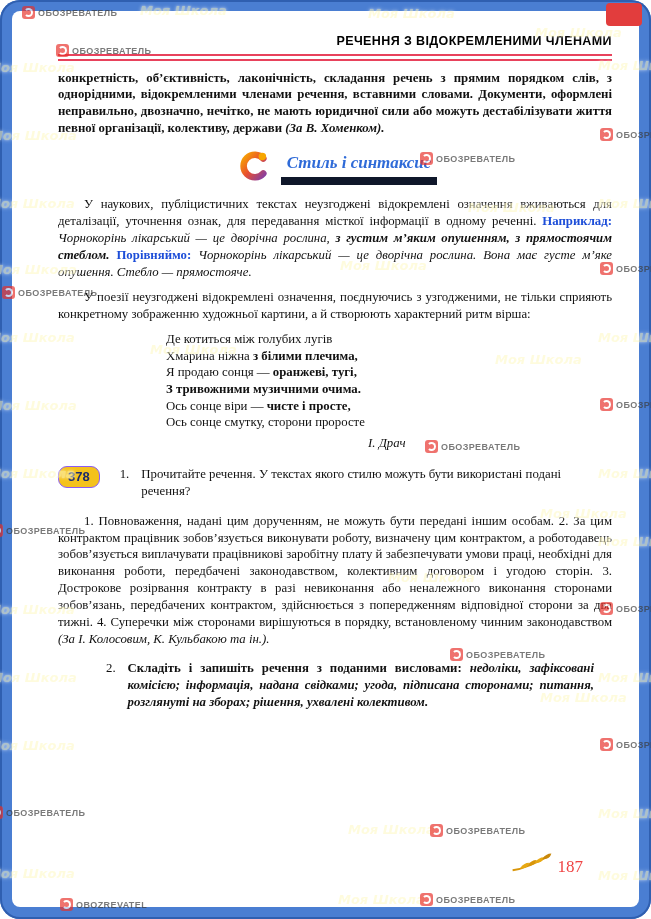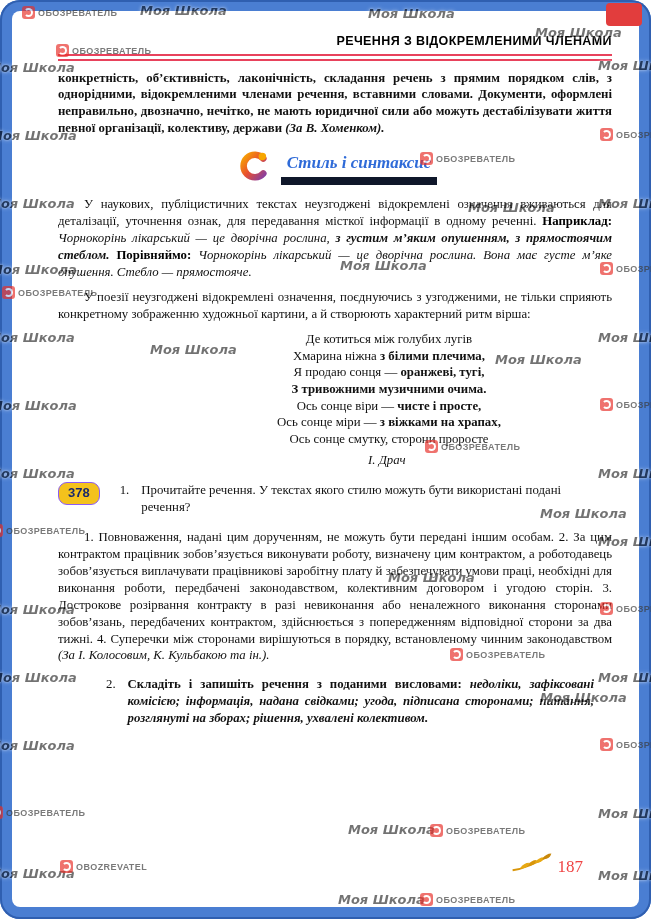--- a/index.html
+++ b/index.html
@@ -14,21 +14,21 @@
     position:absolute; top:11px; left:12px; right:12px; bottom:12px;
     background:#ffffff; border-radius:8px; overflow:hidden;
   }
   .corner-tab{
     position:absolute; top:3px; right:9px; width:36px; height:23px;
     background:#e23d3d; border-radius:4px; z-index:6;
   }
   .watermark-layer{position:absolute; inset:0; z-index:5; pointer-events:none;}
   .wm{position:absolute; white-space:nowrap;}
   .wm-school{
-    color:#000000; font-family:"DejaVu Sans", sans-serif;
+    color:#fef9c3; font-family:"DejaVu Sans", sans-serif;
     font-style:italic; font-weight:bold; font-size:13px;
     opacity:.55; text-shadow:0 0 2px #ffffff,0 0 4px #ffffff;
   }
   .wm-oboz{
     display:flex; align-items:center; gap:3px; opacity:.68;
     font-family:"Liberation Sans", sans-serif; font-size:9px;
     font-weight:bold; color:#3a3a3a; letter-spacing:.4px;
   }
   .wm-oboz .ic{
     width:13px; height:13px; background:#e8312a; border-radius:3px;
@@ -48,32 +48,32 @@
     font-weight:bold; font-size:12.5px; letter-spacing:.4px; color:#000000;
   }
   .head-rule{
     margin-top:4px; height:3px;
     border-top:2px solid #e8425c; border-bottom:2px solid #e8425c;
   }
   .para{margin:9px 0 0 0; text-align:justify; text-indent:26px;}
   .para.no-indent{text-indent:0;font-weight:bold;}
   .b{font-weight:bold;}
   .i{font-style:italic;}
-  .c-orange{color:#000000;}
+  .c-orange{color:#1d4ed8;}
   .section-head{
     margin:13px 0 6px 0; display:flex; align-items:center;
     justify-content:center; gap:10px;
   }
   .section-title{
     font-family:"Liberation Serif", serif; font-style:italic; font-weight:bold;
     font-size:17px; color:#2f6bd8;
     border-bottom:8px solid #0f172a; padding:0 6px 3px 6px;
   }
   .poem{margin:8px 0 4px 108px; line-height:1.3;}
-  .poem-line{white-space:nowrap;text-align:center;}
+  .poem-line{white-space:nowrap;}
   .poem-author{margin:4px 0 14px 310px; font-style:italic;}
   .exercise{margin-top:10px;}
   .ex-row{display:flex; align-items:flex-start;}
   .ex-badge{
     flex:0 0 auto; background:#f4c21c; border:1px solid #8b5cf6;
     border-radius:9px; padding:1px 9px 2px 9px;
     font-family:"Liberation Sans", sans-serif; font-weight:bold;
     font-size:13px; color:#1b2a6b; margin-right:20px;
   }
   .ex-tasknum{flex:0 0 auto; margin-right:12px;}
@@ -121,21 +121,20 @@
       <p class="para"><span>У наукових, публіцистичних текстах неузгоджені відокремлені означення вживаються для деталізації, уточнення ознак, для передавання місткої інформації в одному реченні. </span><span class="b c-orange">Наприклад: </span><span class="i">Чорнокорінь лікарський — це дворічна рослина, </span><span class="b i">з густим м’яким опушенням, з прямостоячим стеблом. </span><span class="b c-orange">Порівняймо: </span><span class="i">Чорнокорінь лікарський — це дворічна рослина. Вона має густе м’яке опушення. Стебло — прямостояче.</span></p>
 
       <p class="para">У поезії неузгоджені відокремлені означення, поєднуючись з узгодженими, не тільки сприяють конкретному зображенню художньої картини, а й створюють характерний ритм вірша:</p>
 
       <div class="poem">
           <div class="poem-line"><span>Де котиться між голубих лугів</span></div>
           <div class="poem-line"><span>Хмарина ніжна </span><span class="b">з білими плечима,</span></div>
           <div class="poem-line"><span>Я продаю сонця — </span><span class="b">оранжеві, тугі,</span></div>
           <div class="poem-line"><span class="b">З тривожними музичними очима.</span></div>
           <div class="poem-line"><span>Ось сонце віри — </span><span class="b">чисте і просте,</span></div>
-          <div class="poem-line"><span>Ось сонце міри — </span><span class="b">з віжками на храпах,</span></div>
           <div class="poem-line"><span>Ось сонце смутку, сторони проросте</span></div>
         </div>
       <div class="poem-author">І. Драч</div>
 
       <div class="exercise">
         <div class="ex-row">
           <span class="ex-badge">378</span>
           <span class="ex-tasknum">1.</span>
           <span class="ex-task1">Прочитайте речення. У текстах якого стилю можуть бути використані подані речення?</span>
         </div>
@@ -246,21 +245,21 @@
         <span>ОБОЗРЕВАТЕЛЬ</span>
       </div>
       <div class="wm wm-school" style="left: 598px; top: 806px;">Моя Школа</div>
       <div class="wm wm-school" style="left: 348px; top: 822px;">Моя Школа</div>
       <div class="wm wm-oboz" style="left: 430px; top: 824px;">
         <span class="ic"></span>
         <span>ОБОЗРЕВАТЕЛЬ</span>
       </div>
       <div class="wm wm-school" style="left: -12px; top: 866px;">Моя Школа</div>
       <div class="wm wm-school" style="left: 598px; top: 868px;">Моя Школа</div>
-      <div class="wm wm-oboz" style="left: 52px; top: 860px; padding-left: 8px;">
+      <div class="wm wm-oboz" style="left: 52px; top: 898px; padding-left: 8px;">
         <span class="ic"></span>
         <span>OBOZREVATEL</span>
       </div>
       <div class="wm wm-school" style="left: 338px; top: 892px;">Моя Школа</div>
       <div class="wm wm-oboz" style="left: 420px; top: 893px;">
         <span class="ic"></span>
         <span>ОБОЗРЕВАТЕЛЬ</span>
       </div>
     </div>
 </div>

